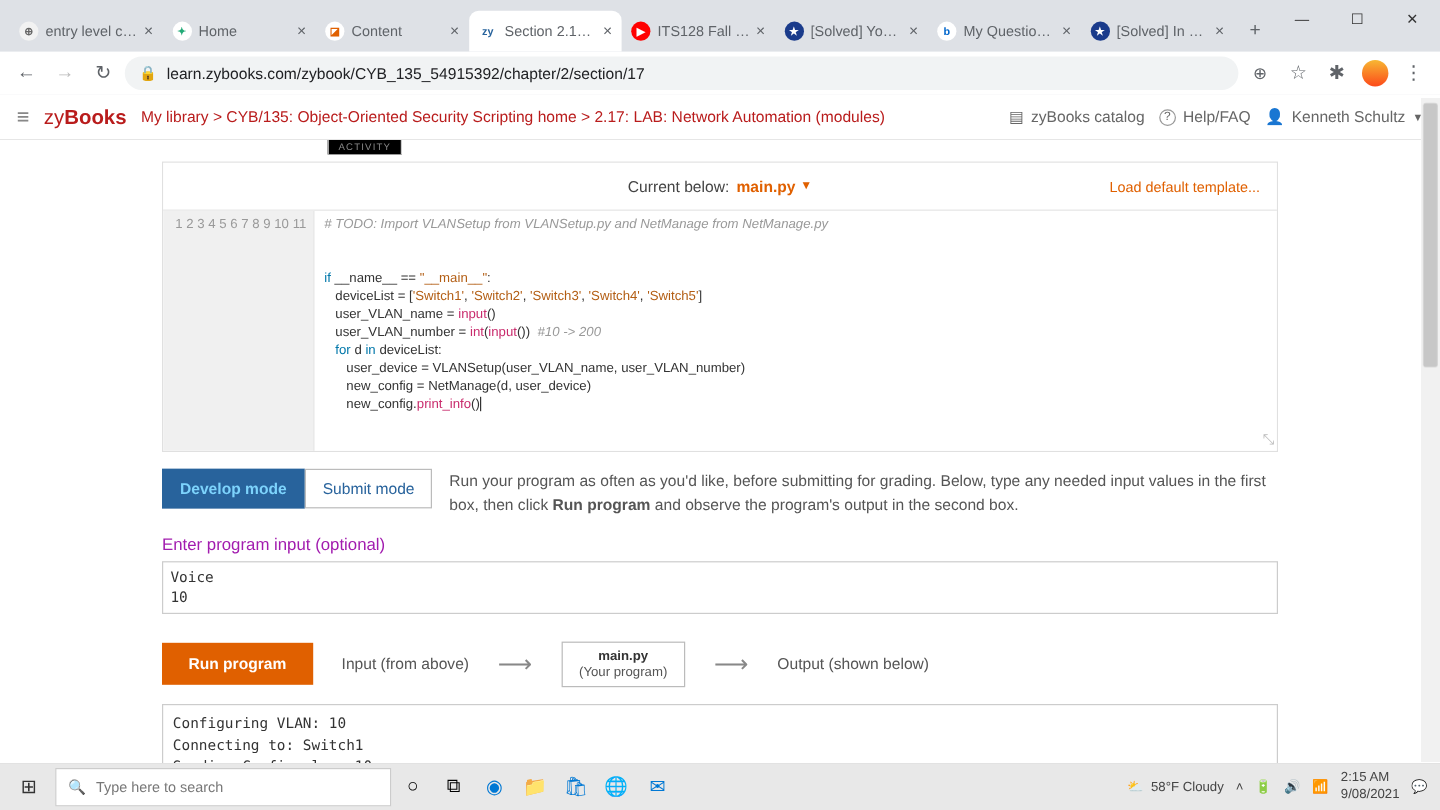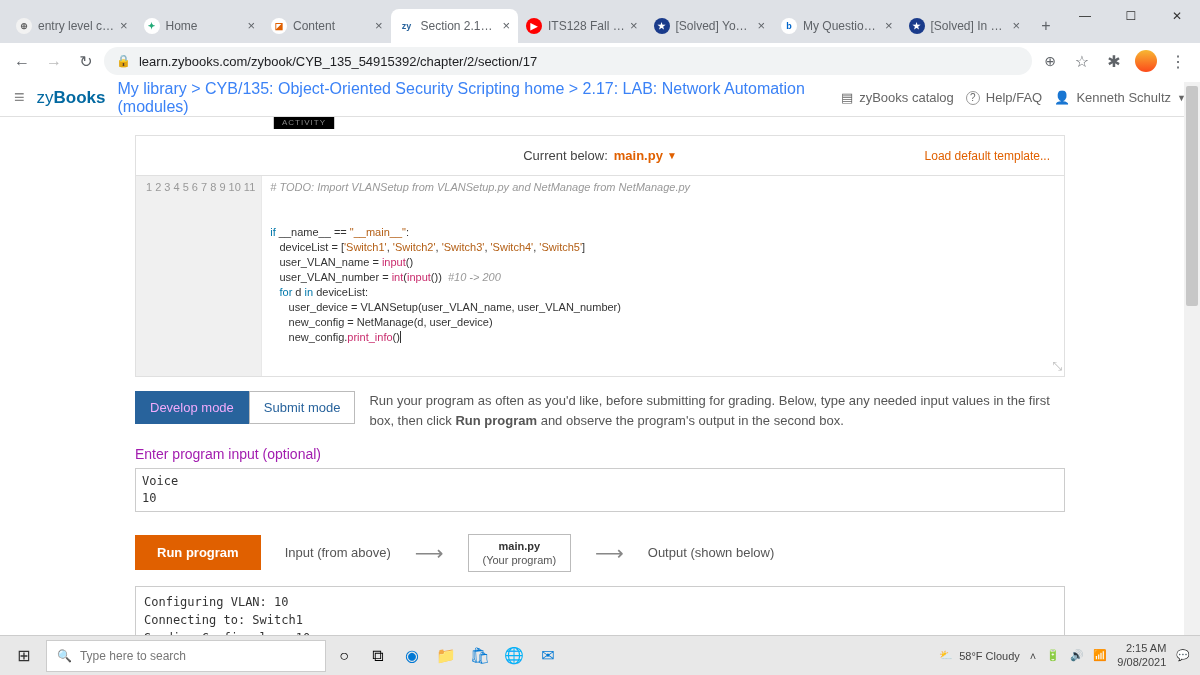--- a/index.html
+++ b/index.html
@@ -14,23 +14,23 @@
 .tab .favicon{width:16px;height:16px;margin-right:6px;flex-shrink:0;border-radius:50%;display:flex;align-items:center;justify-content:center;font-size:9px;font-weight:bold}
 .tab .title{overflow:hidden;white-space:nowrap;text-overflow:ellipsis;flex:1}
 .tab .close{margin-left:4px;font-size:13px;color:#5f6368;flex-shrink:0}
 .newtab{width:28px;height:28px;display:flex;align-items:center;justify-content:center;font-size:16px;color:#5f6368;margin-left:4px}
 .addrrow{display:flex;align-items:center;background:#fff;height:36px;padding:0 8px;gap:4px}
 .nav-btn{width:28px;height:28px;display:flex;align-items:center;justify-content:center;color:#5f6368;font-size:16px;border-radius:50%}
 .addrbar{flex:1;display:flex;align-items:center;background:#f1f3f4;border-radius:14px;height:28px;padding:0 12px;font-size:13px;color:#202124;gap:8px}
 .lock{font-size:12px;color:#5f6368}
 .zybar{display:flex;align-items:center;background:#fff;height:38px;padding:0 14px;gap:12px;border-bottom:1px solid #e0e0e0;font-size:13px;color:#555}
 .hamburger{font-size:18px;color:#888}
-.zylogo{font-size:17px;color:#0369a1}
+.zylogo{font-size:17px;color:#b91c1c}
 .zylogo b{font-weight:700}
-.breadcrumb{flex:1;color:#3b82f6;font-size:16px}
+.breadcrumb{flex:1;color:#b91c1c;font-size:13px}
 .catalog{display:flex;align-items:center;gap:6px;color:#666}
 .helpfaq{display:flex;align-items:center;gap:6px;color:#666}
 .user{display:flex;align-items:center;gap:6px;color:#666}
 .content{flex:1;background:#fff;overflow:auto;position:relative}
 .inner{margin:0 auto;max-width:930px;padding:0 0 20px}
 .activity-tab{position:absolute;left:273px;top:-4px;background:#000000;border:1px solid #ccc;border-top:3px solid #1aae7a;padding:2px 8px;font-size:8px;letter-spacing:1px;color:#888;border-bottom:none}
 .panel{background:#f7f7f7;border:1px solid #e0e0e0;margin-top:18px}
 .filehdr{display:flex;align-items:center;justify-content:center;height:40px;background:#fff;border-bottom:1px solid #e0e0e0;position:relative;font-size:13px}
 .filehdr .cur{color:#444}
 .filehdr .fname{color:#e06000;font-weight:600;margin-left:6px}
@@ -40,40 +40,40 @@
 .gutter{background:#f0f0f0;color:#999;text-align:right;padding:4px 6px 4px 10px;user-select:none;border-right:1px solid #e8e8e8}
 .code{padding:4px 8px;white-space:pre;color:#333;flex:1}
 .c-comment{color:#999;font-style:italic}
 .c-kw{color:#0077aa}
 .c-str{color:#b35e14}
 .c-fn{color:#c92c6d}
 .resize{position:absolute;bottom:2px;right:2px;font-size:12px;color:#bbb}
 .moderow{display:flex;align-items:flex-start;padding:14px 0;gap:14px}
 .mode-btns{display:flex}
 .mode-btn{padding:8px 14px;font-size:13px;border:1px solid #bbb;background:#fff;color:#28639c;cursor:pointer}
-.mode-btn.active{background:#28639c;color:#f0abfc;border-color:#28639c;font-weight:400}
+.mode-btn.active{background:#28639c;color:#7dd3fc;border-color:#28639c;font-weight:700}
 .mode-desc{font-size:13px;color:#555;line-height:1.5;flex:1}
 .mode-desc b{font-weight:600}
 .input-label{font-size:14px;color:#a21caf;margin:2px 0 6px}
 .input-box{width:100%;border:1px solid #ccc;background:#fff;font-family:Consolas,monospace;font-size:12px;padding:4px 6px;color:#333;line-height:1.4;min-height:40px;resize:none}
 .runrow{display:flex;align-items:center;gap:24px;margin:18px 0 14px}
 .runbtn{background:#e06000;color:#fff;font-weight:600;font-size:13px;padding:10px 22px;border:none}
 .flow-lbl{font-size:13px;color:#555}
 .arrow{font-size:20px;color:#888}
 .progbox{border:1px solid #bbb;padding:4px 14px;text-align:center;font-size:11px;color:#555;line-height:1.3}
 .progbox .t{font-weight:600;color:#333}
 .outlabel{font-size:14px;color:#333;margin:6px 0}
 .outbox{border:1px solid #ccc;background:#fff;font-family:Consolas,monospace;font-size:12px;padding:6px 8px;color:#333;line-height:1.5;min-height:54px;white-space:pre}
 .taskbar{height:40px;background:#e8e8e8;border-top:1px solid #ccc;display:flex;align-items:center;padding:0 4px;gap:2px;font-size:12px}
 .start{width:40px;height:40px;display:flex;align-items:center;justify-content:center;font-size:16px;color:#333}
 .search{display:flex;align-items:center;background:#fff;height:32px;width:280px;padding:0 10px;gap:8px;color:#777;border:1px solid #ccc}
 .tb-icon{width:32px;height:32px;display:flex;align-items:center;justify-content:center;font-size:16px}
 .tray{margin-left:auto;display:flex;align-items:center;gap:10px;padding-right:6px;color:#444;font-size:11px}
 .weather{display:flex;align-items:center;gap:6px}
-.clock{text-align:right;line-height:1.2}
+.clock{line-height:1.2}
 .scrolltrack{position:absolute;right:0;top:82px;bottom:40px;width:16px;background:#f1f1f1}
 .scrollthumb{position:absolute;right:2px;width:12px;background:#c7c7c7;border-radius:2px}
 </style>
 </head>
 <body>
 
 <div class="window-frame">
 <div class="win-controls">
  <div>—</div>
  <div>☐</div>

